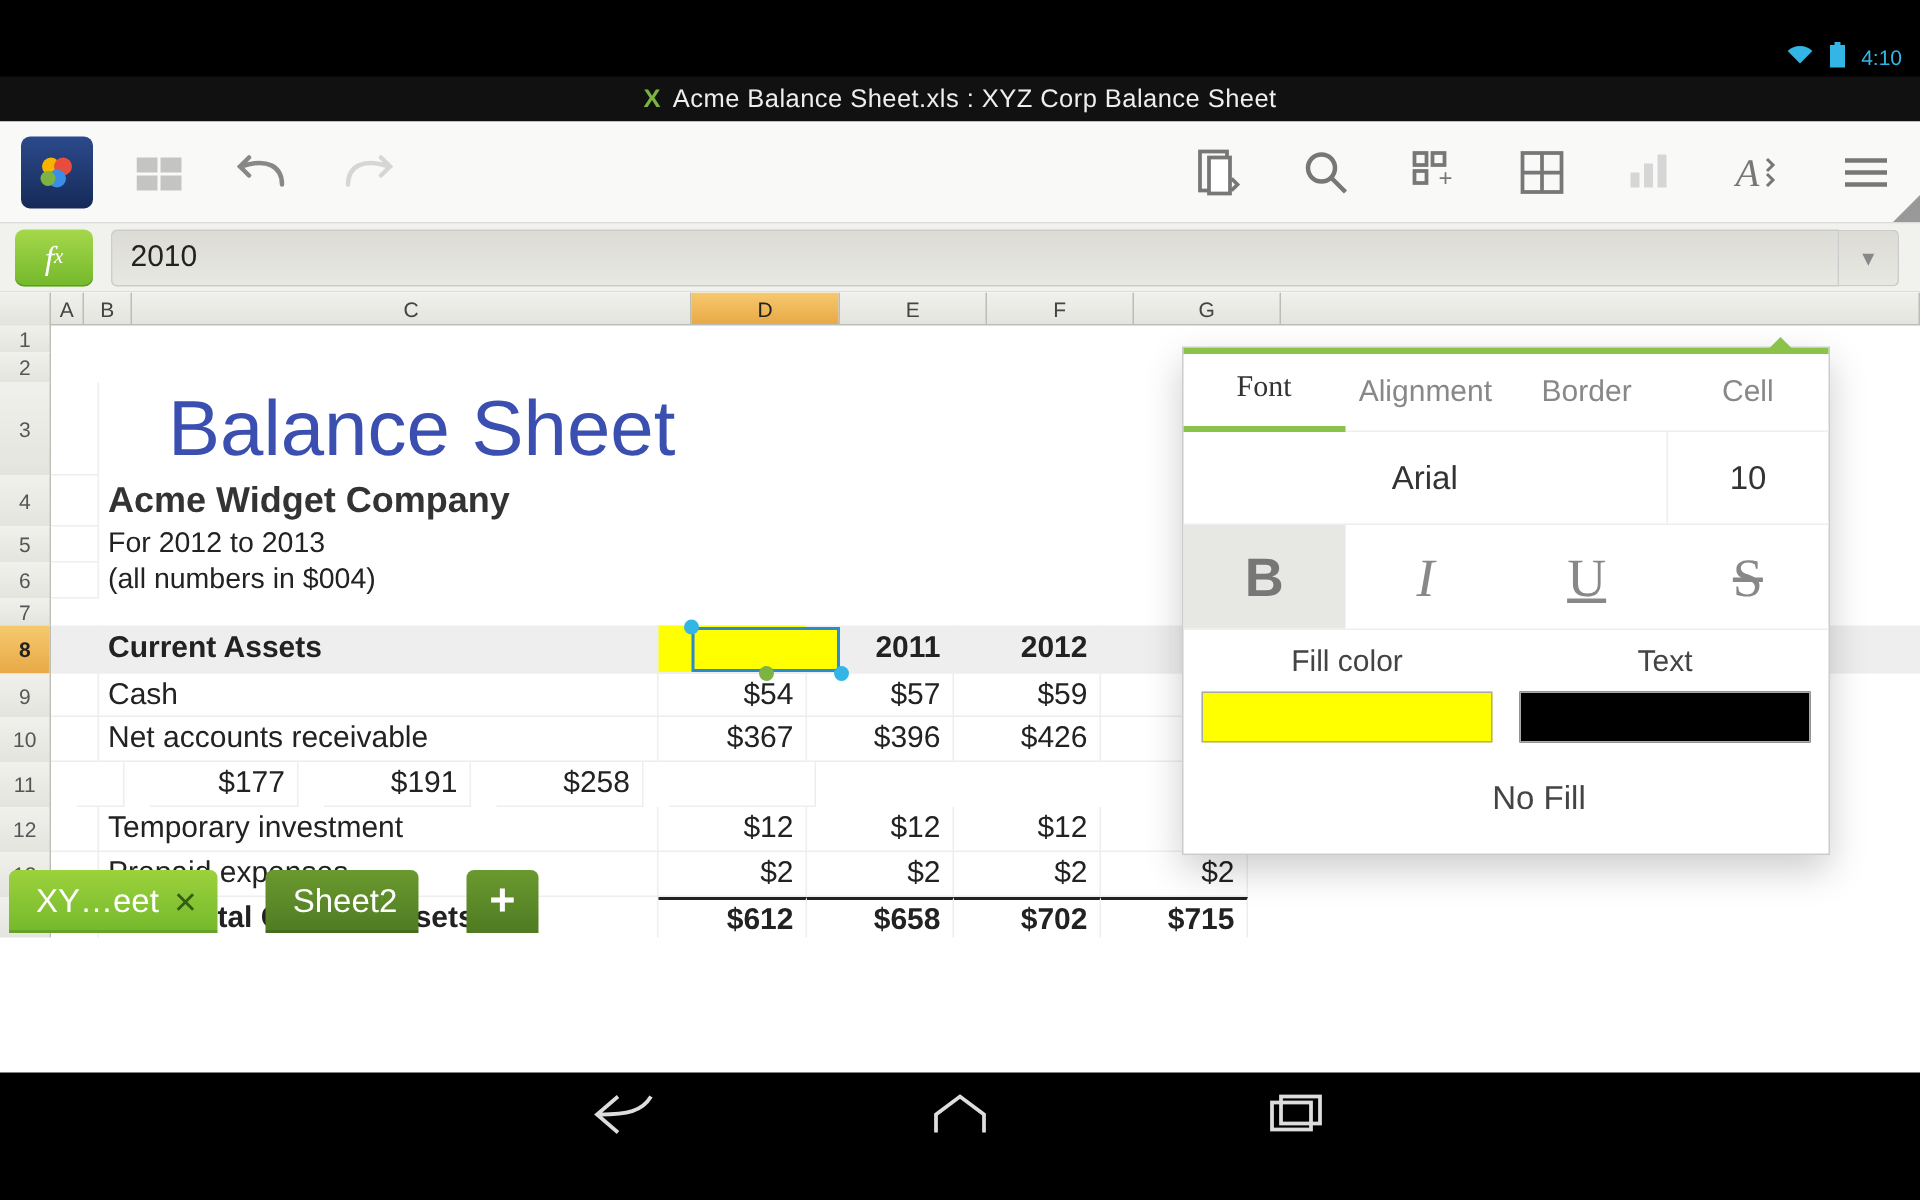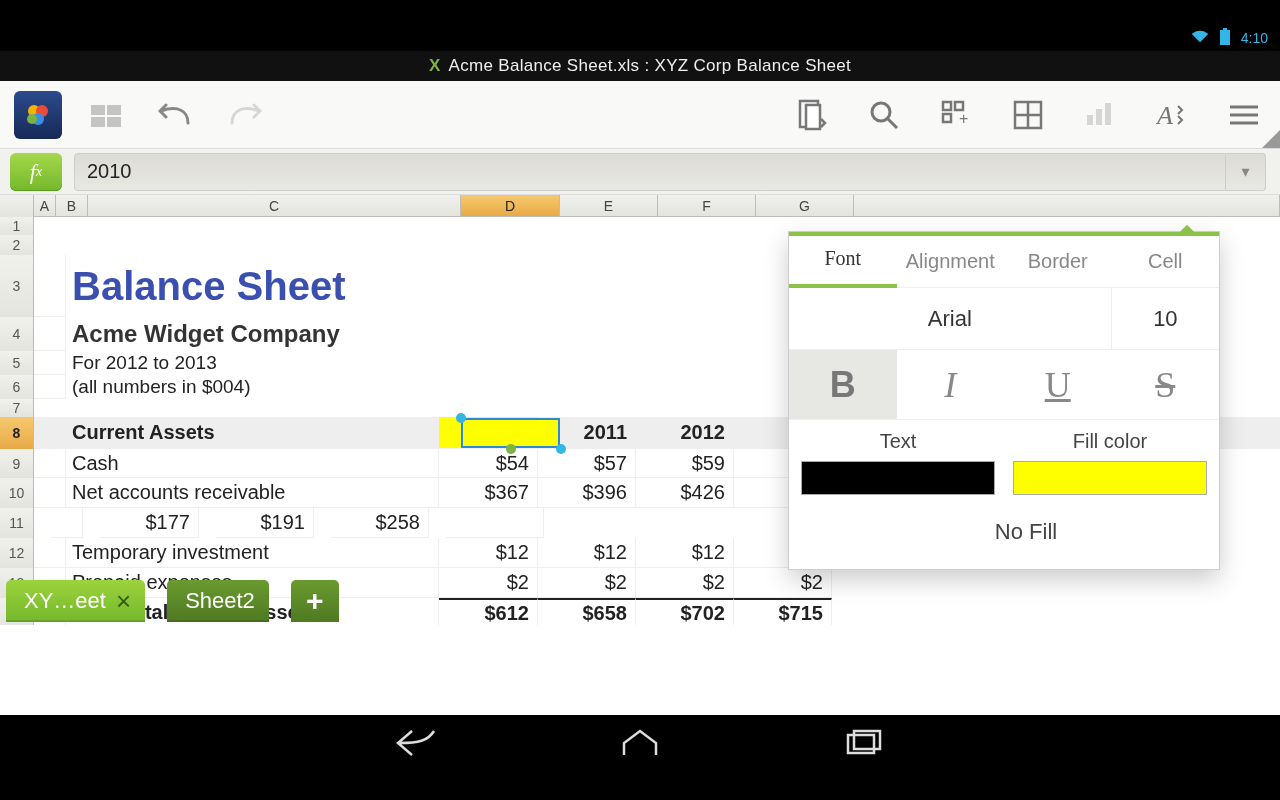--- a/index.html
+++ b/index.html
@@ -49,36 +49,36 @@
   .row.sel .rowhead { background:linear-gradient(#f6c96e,#e8a946); color:#222; }
   .row.hdr8 { background:#eeeeee; font-weight:bold; }
   .cell { border-right:1px solid #eee; border-bottom:1px solid #eee; display:flex; align-items:center; font-size:20px; color:#222; }
   .cell.B { width:32px; }
   .cell.C { width:373px; padding-left:6px; }
   .cell.D { width:99px; justify-content:flex-end; padding-right:8px; }
   .cell.E { width:98px; justify-content:flex-end; padding-right:8px; }
   .cell.F { width:98px; justify-content:flex-end; padding-right:8px; }
   .cell.G { width:98px; justify-content:flex-end; padding-right:8px; }
   .row-1 { height:18px; } .row-2 { height:20px; }
-  .bigtitle { font-size:40px; font-weight:bold; color:#3a4fb0; }
+  .bigtitle { font-size:52px; font-weight:normal; color:#3a4fb0;margin-left:40px; }
   .company { font-size:24px; font-weight:bold; color:#333; }
   .note { font-size:19px; color:#222; }
   .row-3 { height:62px; } .row-4 { height:34px; } .row-5 { height:24px; } .row-6 { height:24px; } .row-7 { height:18px; }
   .row-8 { height:32px; }
   .row-total .cell.C { font-weight:bold; padding-left:56px; }
   .row-total .cell.D,.row-total .cell.E,.row-total .cell.F,.row-total .cell.G { border-top:2px solid #222; font-weight:bold;}
   .row-total .cell { font-weight:bold; }
 
   
   .sel-cell { position:absolute; border:2px solid #2a8ad4; background:#ffff00; pointer-events:none; }
   .sel-handle { position:absolute; width:10px; height:10px; border-radius:50%; background:#33b5e5; }
   .sel-handle.g { background:#7cb342; }
 
   
-  .sheettabs { position:absolute; left:6px; bottom:2px; height:44px; display:flex; align-items:center; gap:22px; }
+  .sheettabs { position:absolute; left:6px; bottom:2px; height:44px; display:flex; align-items:center; gap:32px; }
   .stab { height:42px; padding:0 14px 0 18px; border-radius:5px 5px 0 0; display:flex; align-items:center; gap:10px; font-size:22px; color:#fff; box-shadow:inset 0 -2px 0 rgba(0,0,0,.12); }
   .stab.active { background:linear-gradient(#9cd23c,#74b82c); }
   .stab.other { background:linear-gradient(#6a9a2f,#4f7a22); }
   .stab .close { font-size:26px; color:#355d12; cursor:pointer;}
   .addtab { width:48px; height:42px; border-radius:5px 5px 0 0; background:linear-gradient(#6a9a2f,#4f7a22); display:flex; align-items:center; justify-content:center; color:#fff; font-size:30px; font-weight:bold; }
 
   
   .popover { position:absolute; right:60px; top:150px; width:432px; background:#fff; border:1px solid #ccc; box-shadow:0 10px 24px rgba(0,0,0,.2); }
   .popover .arrow { position:absolute; top:-8px; right:24px; width:16px; height:8px; overflow:hidden;}
   .popover .arrow::after{content:"";position:absolute;top:0;left:0;width:16px;height:16px;background:#8bc34a;transform:rotate(45deg);top:4px;}
@@ -365,26 +365,26 @@
         <div class="fsize">10</div>
       </div>
       <div class="styles">
         <div class="sbtn bold">B</div>
         <div class="sbtn ital">I</div>
         <div class="sbtn ul">U</div>
         <div class="sbtn st">S</div>
       </div>
       <div class="colors">
         <div class="colorcol">
+          <div class="colorlabel">Fill color</div>
+          <div class="swatch fill" title="#ffff00"></div>
+        </div>
+        <div class="colorcol">
           <div class="colorlabel">Text</div>
           <div class="swatch txt" title="#000000"></div>
-        </div>
-        <div class="colorcol">
-          <div class="colorlabel">Fill color</div>
-          <div class="swatch fill" title="#ffff00"></div>
         </div>
       </div>
       <div class="nofill">No Fill</div>
     </div>
 
   </div>
 
   <div class="navbar">
     <div><svg width="44" height="32" viewBox="0 0 44 32">
           <path d="M18 4 L4 16 L18 28 M6 16 C 24 16 34 14 40 4"></path>

